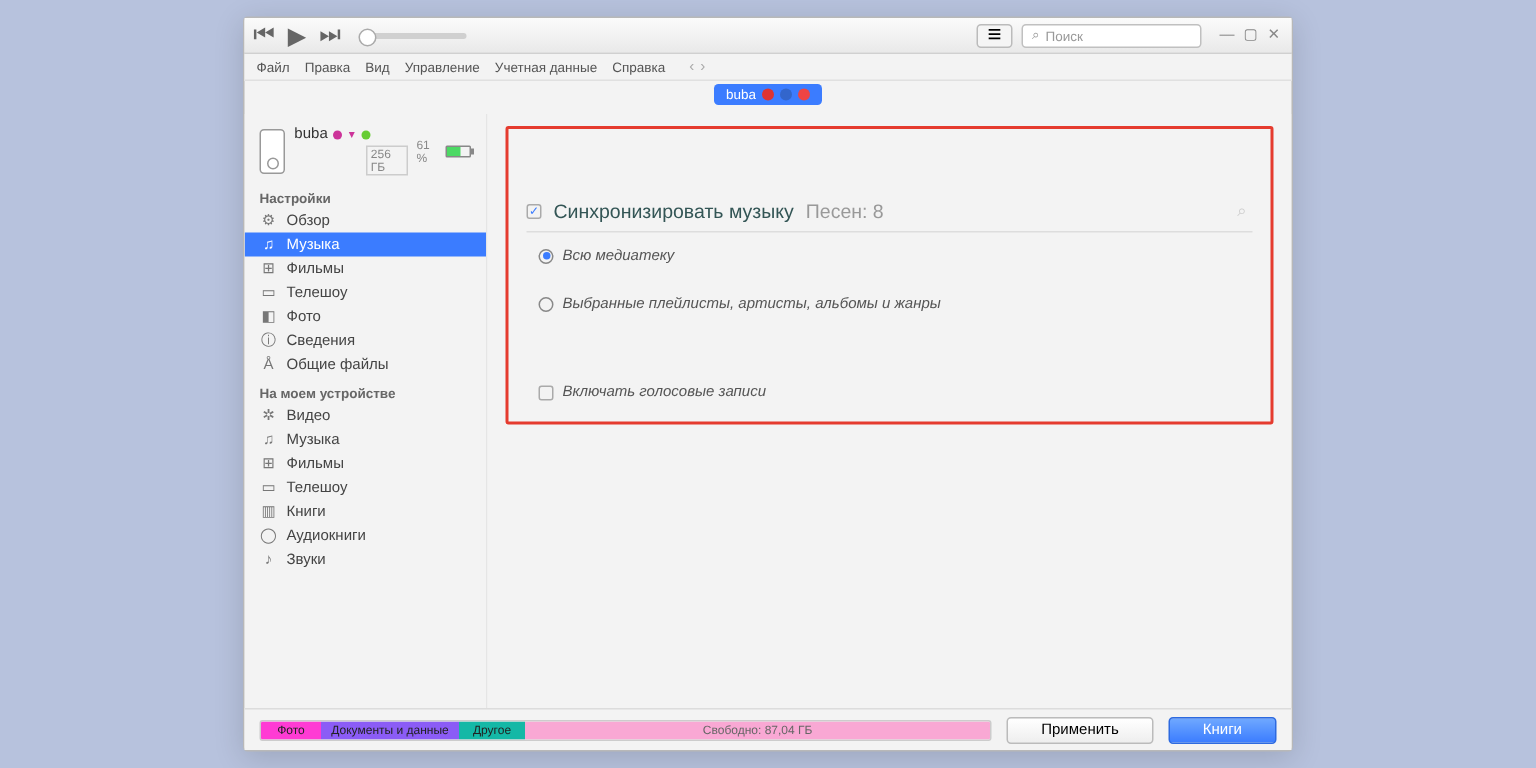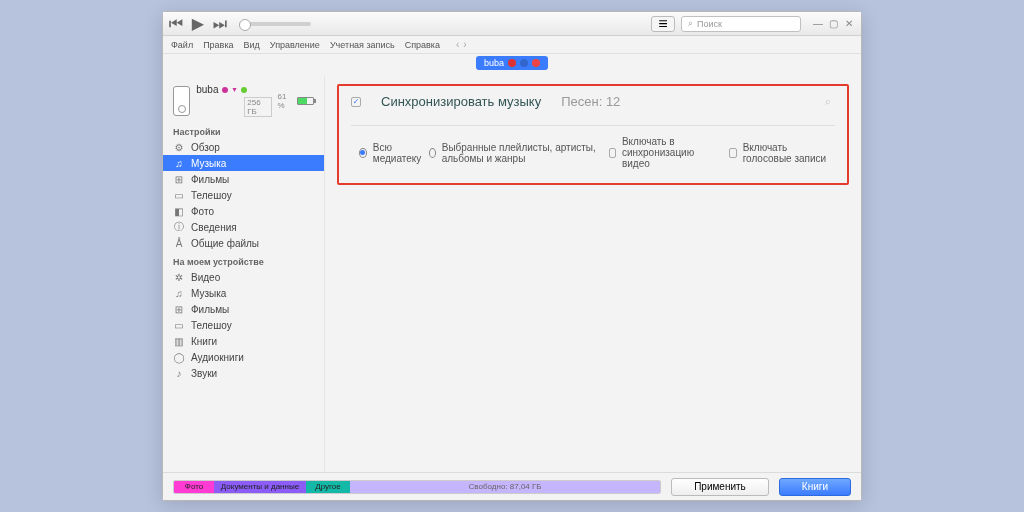--- a/index.html
+++ b/index.html
@@ -33,24 +33,24 @@
   .battico { width:18px; height:8px; border:1px solid #888; border-radius:1px; position:relative;}
   .battico::after{content:"";position:absolute;right:-3px;top:1px;width:2px;height:4px;background:#888;}
   .battico div{height:100%;width:60%;background:#4cd964;}
   .sect { padding:6px 10px 2px; font-size:9px; font-weight:bold; color:#666;}
   .sideitem { display:flex; align-items:center; gap:6px; padding:2px 10px; cursor:default;}
   .sideitem.sel { background:#3b7cff; color:#fff;}
   .sideitem .ico { width:12px; height:12px; display:flex; align-items:center; justify-content:center; font-size:10px; color:#777;}
   .sideitem.sel .ico { color:#fff;}
   .content { flex:1; position:relative; background:#f3f3f3; padding:8px 12px;}
   .redbox { border:2px solid #e53b2e; border-radius:2px; padding:8px 12px 14px; background:#f3f3f3;}
-  .synrow { display:flex; align-items:center; gap:20px; font-size:13px; color:#3b5998; border-bottom:1px solid #ddd; padding-bottom:16px; position:relative;}
+  .synrow { display:flex; align-items:center; gap:8px; font-size:13px; color:#3b5998; border-bottom:1px solid #ddd; padding-bottom:6px; position:relative;margin-top:39px;}
   .synrow .count { color:#999; font-weight:normal;}
   .synrow .srch { position:absolute; right:4px; color:#ccc; font-size:11px;}
-  .opts { padding:10px 8px 0; font-size:10px; color:#555; display:flex; flex-direction:row; gap:5px;}
+  .opts { padding:10px 8px 0; font-size:10px; color:#555; display:flex; flex-direction:column; gap:21px;font-style:italic;}
   .opt { display:flex; align-items:center; gap:6px;}
   .radio { width:10px; height:10px; border:1px solid #888; border-radius:50%; display:flex; align-items:center; justify-content:center;}
   .radio.on::after { content:""; width:5px; height:5px; background:#3b7cff; border-radius:50%;}
   .chk { width:10px; height:10px; border:1px solid #aaa; border-radius:2px; display:flex; align-items:center; justify-content:center; font-size:8px; color:#3b7cff;}
   .chk.on::after { content:"✓";}
   .footer { height:28px; border-top:1px solid #dcdcdc; background:#f3f3f3; display:flex; align-items:center; padding:0 10px; gap:10px; font-size:9px;}
   .usage { display:flex; height:14px; border:1px solid #ccc; border-radius:2px; overflow:hidden; flex:1;}
   .seg { display:flex; align-items:center; justify-content:center; font-size:8px; color:#222; white-space:nowrap; padding:0 3px;}
   .fbtn { height:18px; padding:0 22px; border:1px solid #bbb; border-radius:3px; background:linear-gradient(#fff,#eee); font-size:10px; display:flex; align-items:center;}
   .fbtn.primary { background:linear-gradient(#6fa8ff,#3b7cff); color:#fff; border-color:#2d6ae0;}
@@ -79,21 +79,21 @@
         <span>✕</span>
       </div>
     </div>
   </div>
 
   <div class="menubar">
     <span>Файл</span>
     <span>Правка</span>
     <span>Вид</span>
     <span>Управление</span>
-    <span>Учетная запись</span>
+    <span>Учетная данные</span>
     <span>Справка</span>
     <div class="chevrons">
       <span>‹</span>
       <span>›</span>
     </div>
   </div>
 
   <div class="pillrow">
     <div class="pill">
       <span>buba</span>
@@ -187,49 +187,45 @@
             <span>Звуки</span>
           </div>
         </div>
     </div>
 
     <div class="content">
       <div class="redbox">
         <div class="synrow">
           <div class="chk on"></div>
           <span style="color:#355;">Синхронизировать музыку</span>
-          <span class="count">Песен: 12</span>
+          <span class="count">Песен: 8</span>
           <span class="srch">⌕</span>
         </div>
         <div class="opts">
           <div class="opt">
             <div class="radio on"></div>
             <span>Всю медиатеку</span>
           </div>
           <div class="opt">
             <div class="radio"></div>
             <span>Выбранные плейлисты, артисты, альбомы и жанры</span>
           </div>
           <div style="height:6px"></div>
-          <div class="opt">
-            <div class="chk"></div>
-            <span>Включать в синхронизацию видео</span>
-          </div>
           <div class="opt">
             <div class="chk"></div>
             <span>Включать голосовые записи</span>
           </div>
         </div>
       </div>
     </div>
   </div>
 
   <div class="footer">
     <div class="usage">
       <div class="seg" style="background:#ff3bd4;flex:0 0 40px">Фото</div>
       <div class="seg" style="background:#8b5cf6;flex:0 0 92px">Документы и данные</div>
       <div class="seg" style="background:#14b8a6;flex:0 0 44px">Другое</div>
-      <div class="seg" style="background:#c4b5fd;flex:1;color:#666">Свободно: 87,04 ГБ</div>
+      <div class="seg" style="background:#f9a8d4;flex:1;color:#666">Свободно: 87,04 ГБ</div>
     </div>
     <div class="fbtn">Применить</div>
     <div class="fbtn primary">Книги</div>
   </div>
 </div>
 
 </body></html>

